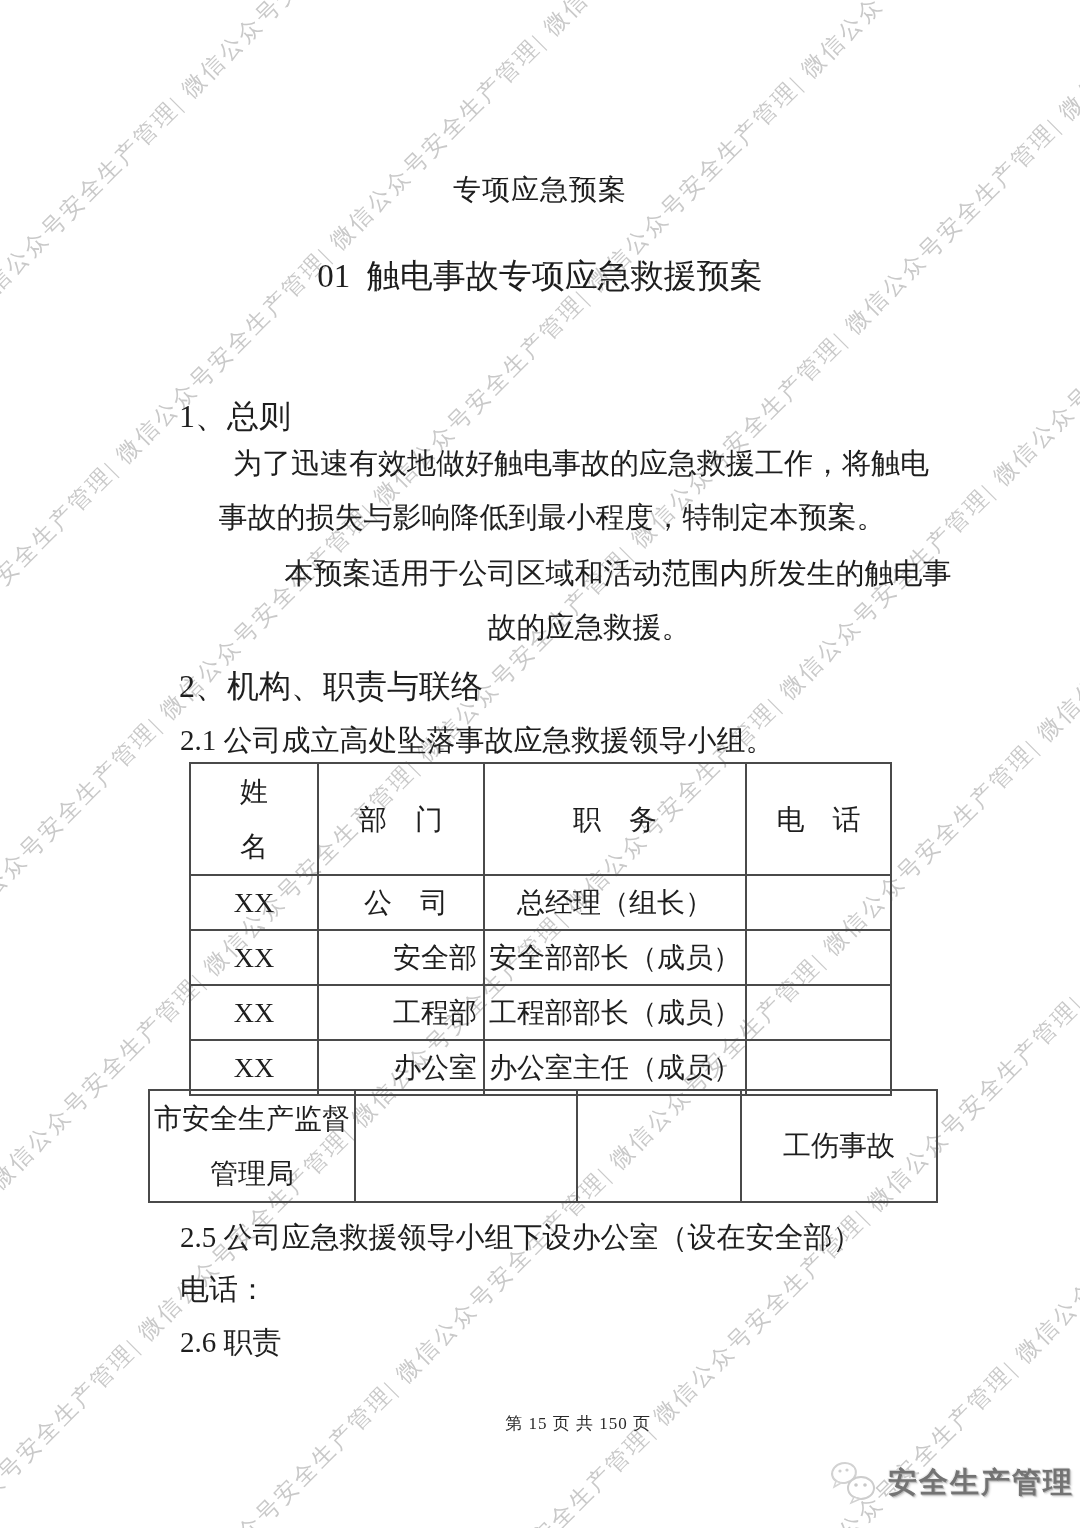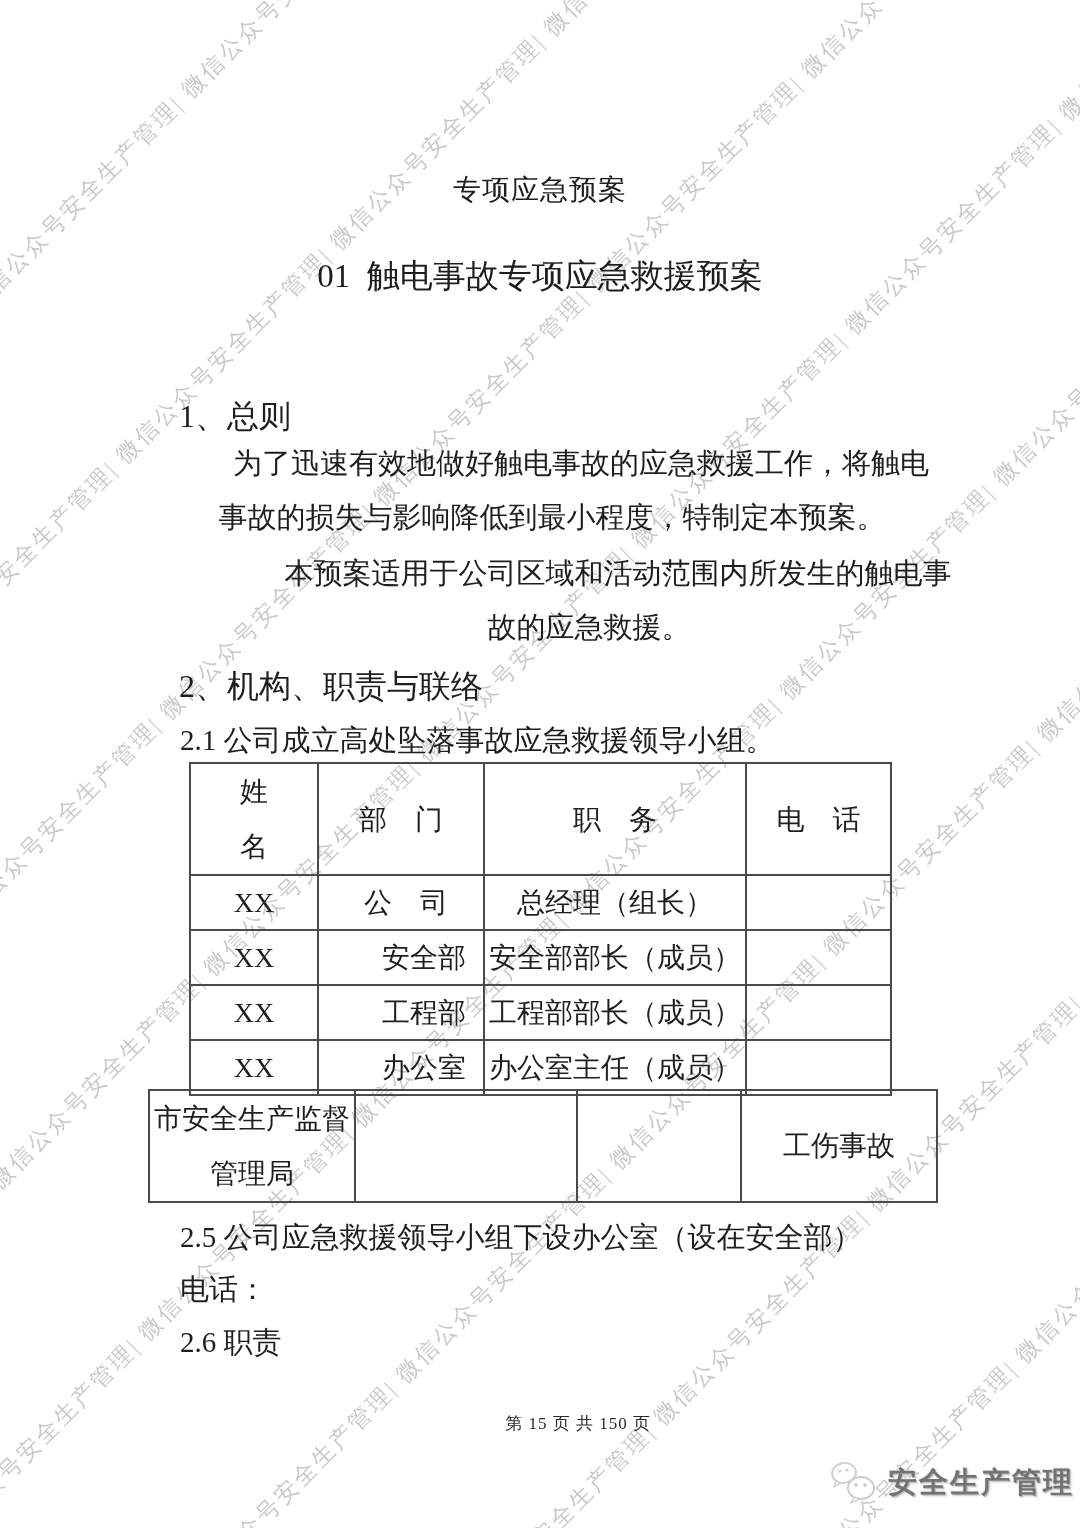--- a/index.html
+++ b/index.html
@@ -67,21 +67,21 @@
     font-weight:400;
     text-align:center;
     vertical-align:middle;
     padding:0;
     overflow:hidden;
   }
   .leader-table{left:189px;top:762px;}
   .leader-table th{white-space:pre-line;line-height:55px;}
   .leader-table .hdr-row{height:104px;}
   .leader-table .data-row{height:55px;margin-left:32px;}
-  .leader-table td.dept{text-align:right;padding-right:17px;}
+  .leader-table td.dept{text-align:right;padding-right:6px;}
   .leader-table tr.first td.dept{text-align:center;padding-right:0;padding-left:10px;}
   .agency-table{left:148px;top:1089px;}
   .agency-table .data-row{height:102px;}
   .agency-table td{line-height:50px;}
   .agency-table td.agency{line-height:55px;padding:0 2px;}
 
   
   .page-number{
     top:1406px;left:0;width:1156px;
     text-align:center;

